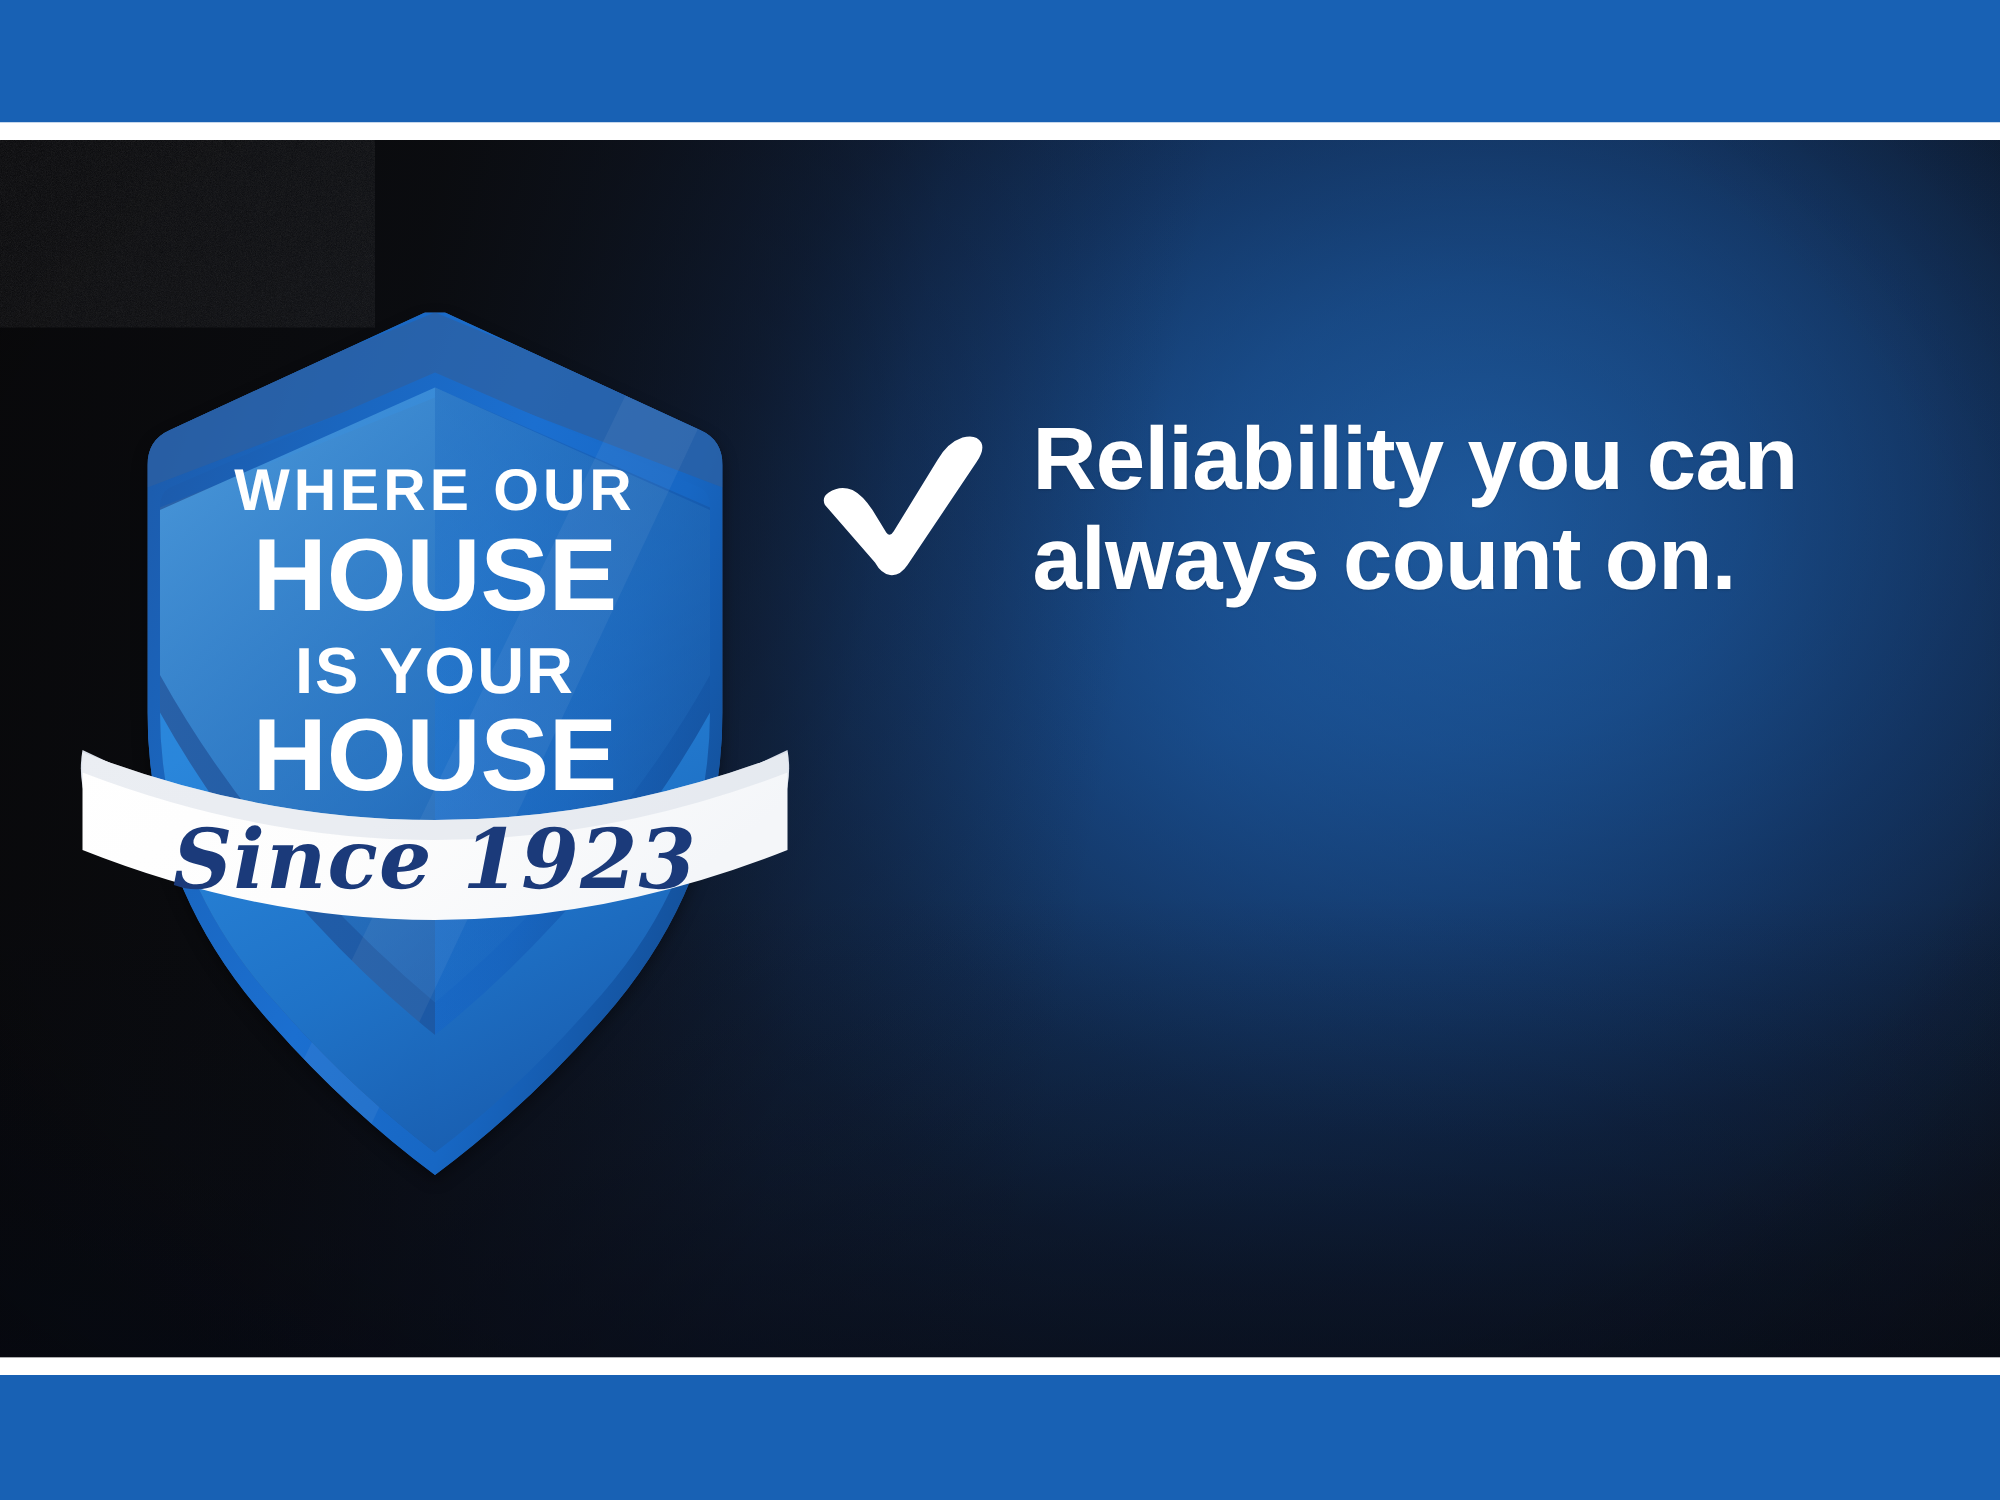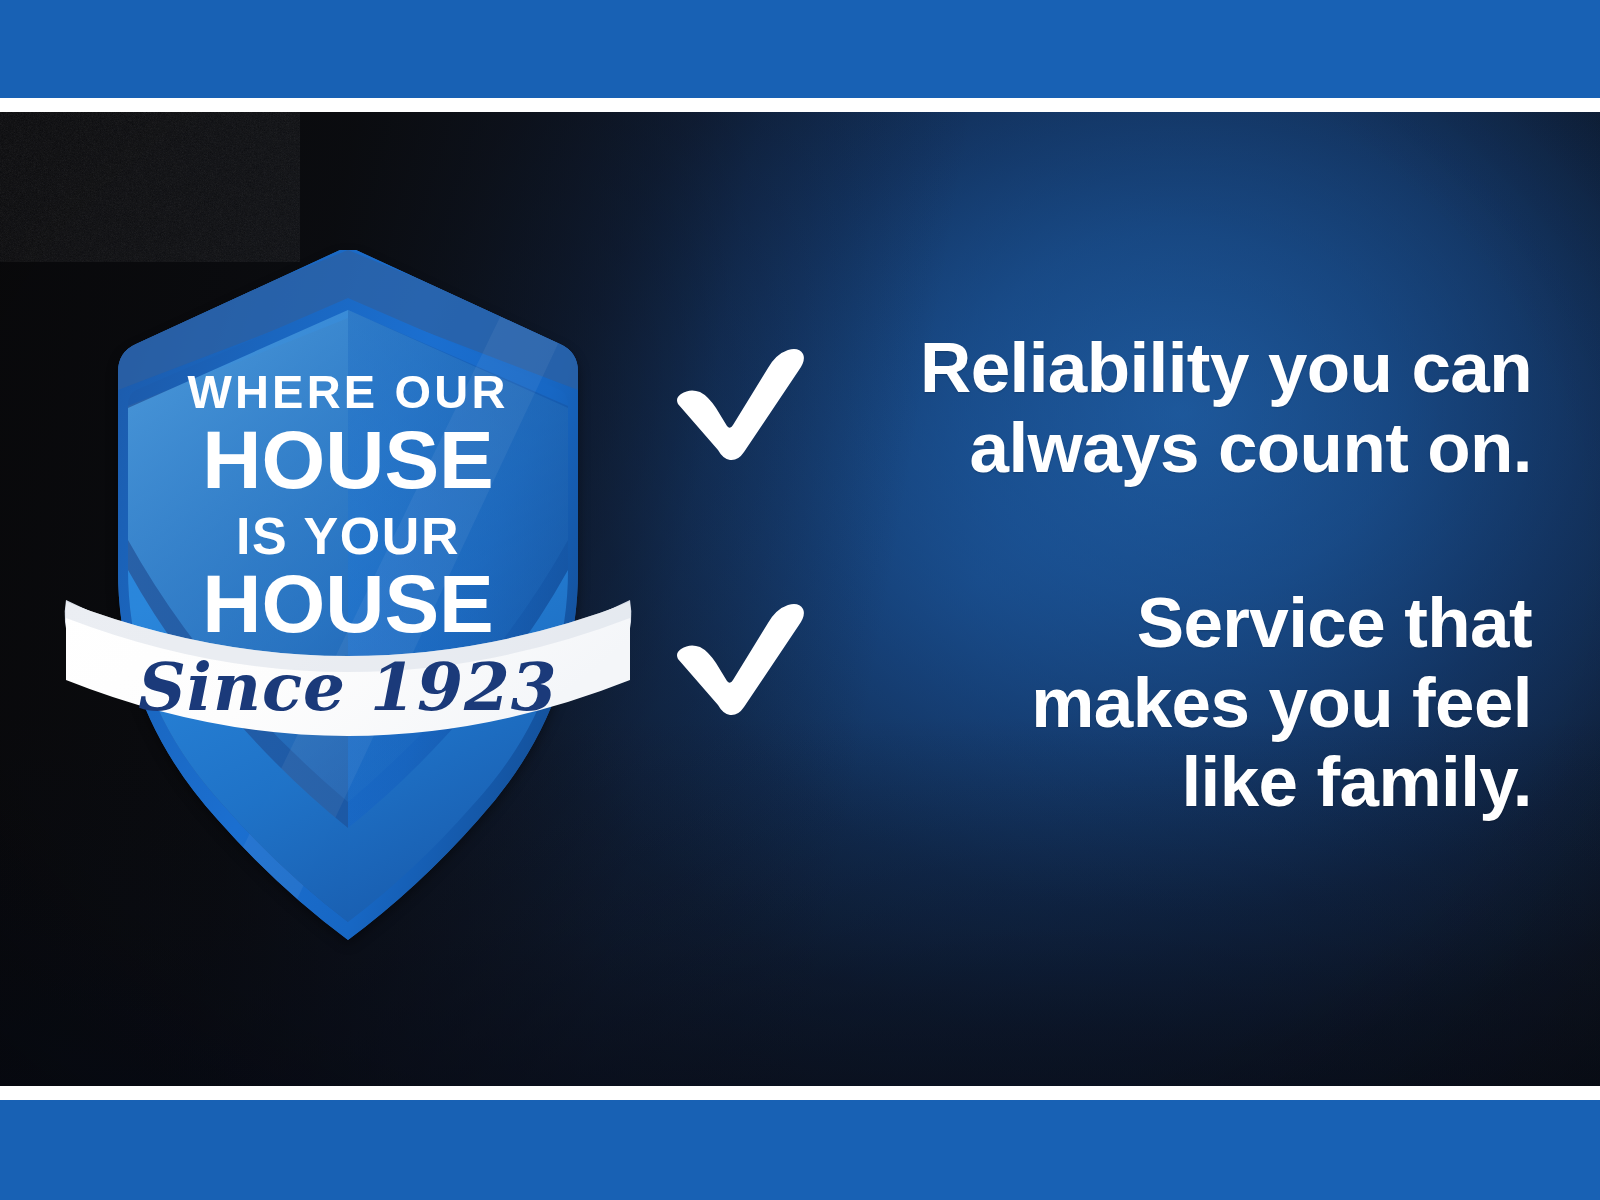--- a/index.html
+++ b/index.html
@@ -123,23 +123,22 @@
     font-style:italic;
     font-weight:bold;
     font-size:66px;
     text-anchor:middle;
     letter-spacing:1px;
   }
 
   
   #bullets{
     position:absolute;
-    left:672px; top:180px;
+    left:654px; top:180px;
     width:860px;
-    text-align:right;
   }
   .bullet{
     position:relative;
     display:block;
     padding-left:172px;
   }
   #bullet-0{ margin-top:36px; }
   #bullet-1{ margin-top:96px; }
   #bullet-2{ margin-top:96px; }
 
@@ -306,33 +305,20 @@
             <path d="M6 58 Q3 52 9 48 Q18 42 28 46 Q36 50 44 62
                      L55 80 Q58 84 61 79
                      L96 22 Q104 8 116 4 Q127 1 131 8 Q134 14 127 24
                      L72 106 Q66 115 58 114 Q51 113 46 104 Z" fill="#ffffff"></path>
           </svg>
         </span>
         <p class="bullet-text">Reliability you can
 always count on.</p>
       </div>
 
-      <div class="bullet" id="bullet-1">
-        <span class="check-icon">
-          <svg viewBox="0 0 136 116" xmlns="http://www.w3.org/2000/svg">
-            <path d="M6 58 Q3 52 9 48 Q18 42 28 46 Q36 50 44 62
-                     L55 80 Q58 84 61 79
-                     L96 22 Q104 8 116 4 Q127 1 131 8 Q134 14 127 24
-                     L72 106 Q66 115 58 114 Q51 113 46 104 Z" fill="#ffffff"></path>
-          </svg>
-        </span>
-        <p class="bullet-text">Service that
-makes you feel
-like family.</p>
-      </div>
 
 
     </div>
   </div>
 
   <div class="whitegap" id="gap-bottom"></div>
   <div class="brandbar" id="bar-bottom"></div>
 
 </div>
 

